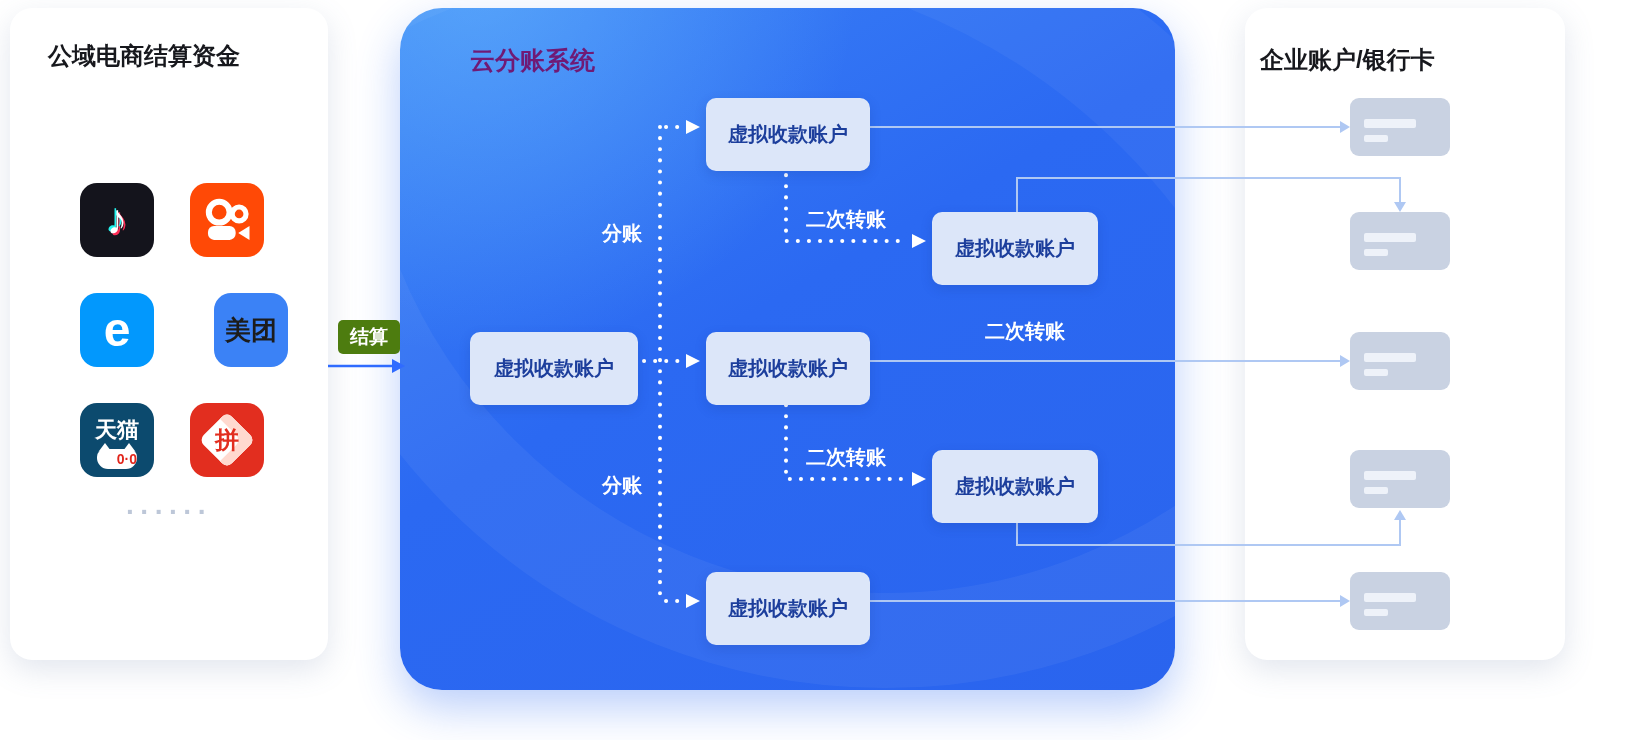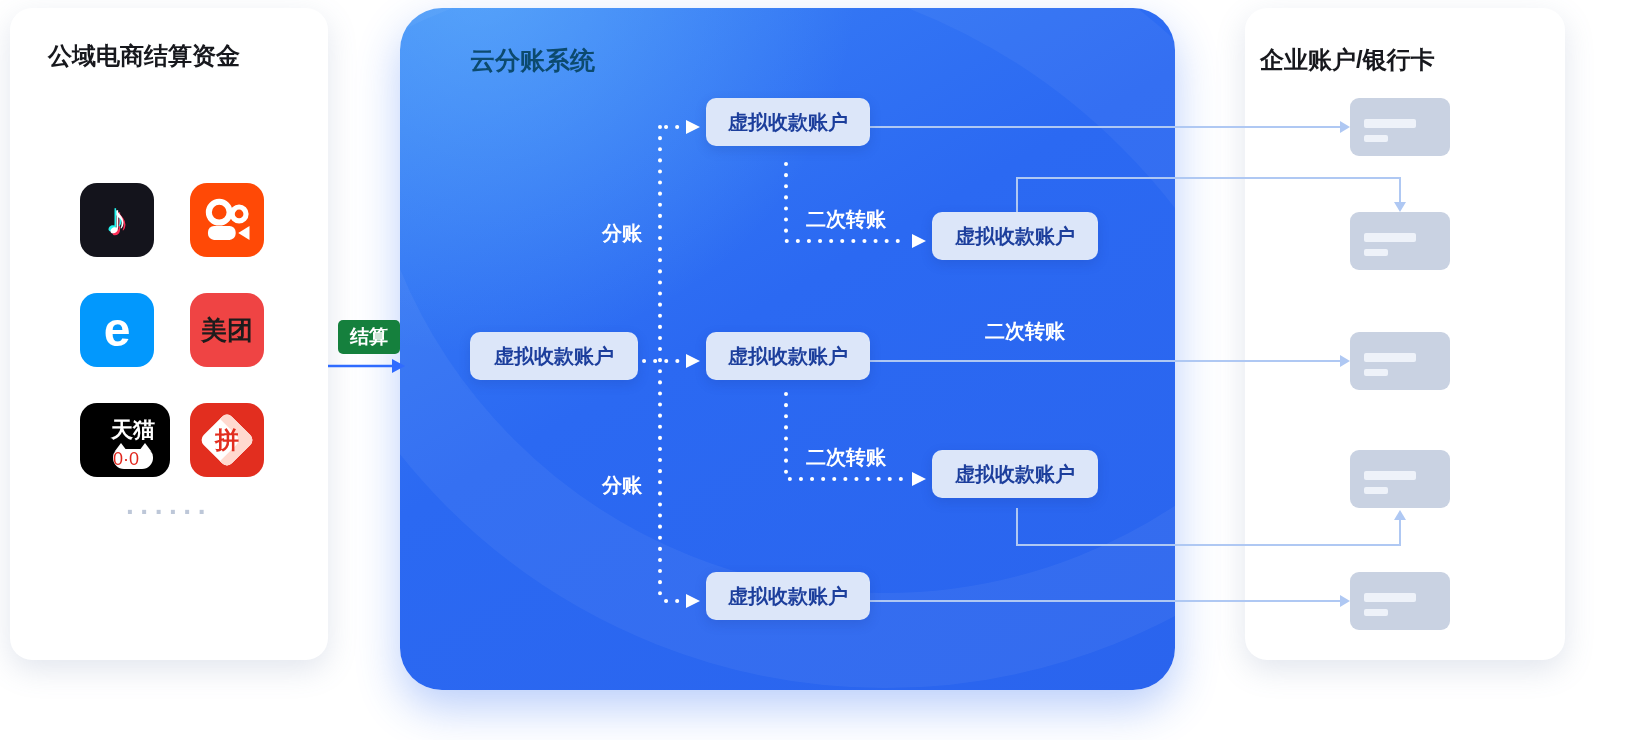--- a/index.html
+++ b/index.html
@@ -15,53 +15,53 @@
     box-shadow:0 18px 44px rgba(43,105,242,0.32);}
   .panel-center::before{content:"";position:absolute;width:1050px;height:1050px;border-radius:50%;
     border:95px solid rgba(255,255,255,0.05);right:-330px;top:-560px;}
   .panel-center::after{content:"";position:absolute;width:1250px;height:1250px;border-radius:50%;
     border:115px solid rgba(255,255,255,0.045);left:-460px;bottom:-640px;}
   .panel-right{left:1245px;top:8px;width:320px;height:652px;background:#ffffff;border-radius:22px;
     box-shadow:0 10px 30px rgba(96,118,160,0.18);}
 
   
   .title-dark{position:absolute;font-size:24px;font-weight:bold;color:#17181d;line-height:36px;z-index:4;}
-  .title-light{position:absolute;font-size:25px;font-weight:bold;color:#0c4a6e;z-index:4;}
+  .title-light{position:absolute;font-size:25px;font-weight:bold;color:#701a75;z-index:4;}
 
   
   .app-grid{position:absolute;left:80px;top:183px;display:grid;grid-template-columns:74px 74px;gap:36px 36px;z-index:4;}
   .app{width:74px;height:74px;border-radius:17px;display:flex;flex-direction:column;align-items:center;justify-content:center;overflow:hidden;}
   .app-douyin{background:#14141c;}
   .dy-note{color:#ffffff;font-size:42px;font-weight:bold;line-height:1;
     text-shadow:-2px -2px 0 #25F4EE,2px 2px 0 #FE2C55;}
   .app-kuaishou{background:#FF4906;}
   .app-eleme{background:#0298fd;}
   .el-e{color:#ffffff;font-size:48px;font-weight:bold;line-height:1;}
-  .app-meituan{background:#ef4444;}
+  .app-meituan{background:#3b82f6;margin-left:24px;}
   .mt-text{color:#1c1c1c;font-size:26px;font-weight:bold;}
-  .app-tmall{background:#000000;padding-left:16px;}
+  .app-tmall{background:#0c4a6e;}
   .tm-text{color:#ffffff;font-size:22px;font-weight:bold;margin-top:4px;}
   .tm-cat{position:relative;width:40px;height:20px;background:#ffffff;border-radius:8px 8px 11px 11px;margin-top:4px;}
   .tm-cat::before,.tm-cat::after{content:"";position:absolute;top:-6px;width:0;height:0;
     border-left:6px solid transparent;border-right:6px solid transparent;border-bottom:8px solid #ffffff;}
   .tm-cat::before{left:2px;}
   .tm-cat::after{right:2px;}
-  .tm-eyes{display:block;text-align:left;color:#E1251B;font-size:18px;font-weight:normal;line-height:20px;}
+  .tm-eyes{display:block;text-align:right;color:#E1251B;font-size:14px;font-weight:bold;line-height:20px;}
   .app-pdd{background:#E22E1F;}
   .pdd-diamond{width:40px;height:40px;background:#ffffff;border-radius:7px;transform:rotate(45deg);
     display:flex;align-items:center;justify-content:center;box-shadow:inset -10px 10px 0 #ffd9cf;}
   .pdd-char{transform:rotate(-45deg);color:#E22E1F;font-size:24px;font-weight:bold;}
 
   .more-dots{position:absolute;left:10px;top:496px;width:318px;text-align:center;
     color:#bdc7d8;font-size:28px;font-weight:bold;letter-spacing:5px;z-index:4;}
 
   
-  .settle-chip{position:absolute;left:338px;top:320px;background:#15803d;color:#ffffff;
+  .settle-chip{position:absolute;left:338px;top:320px;background:#4d7c0f;color:#ffffff;
     font-size:19px;font-weight:bold;padding:4px 12px;border-radius:5px;z-index:5;}
-  .vbox{position:absolute;width:168px;height:48px;background:#dce6f9;border-radius:10px;
+  .vbox{position:absolute;width:168px;height:73px;background:#dce6f9;border-radius:10px;
     display:flex;align-items:center;justify-content:center;color:#1c3e9c;font-size:20px;font-weight:bold;
     z-index:5;box-shadow:0 4px 12px rgba(20,50,140,0.18);}
   .flow-label{position:absolute;color:#ffffff;font-size:20px;font-weight:bold;z-index:5;}
 
   
   .bankcard{position:absolute;left:1350px;width:100px;height:58px;background:#c9d2e2;border-radius:9px;z-index:5;}
   .bc-stripe1{position:absolute;left:14px;top:21px;width:52px;height:9px;background:#eef2f9;border-radius:2px;}
   .bc-stripe2{position:absolute;left:14px;top:37px;width:24px;height:7px;background:#eef2f9;border-radius:2px;}
 
   

